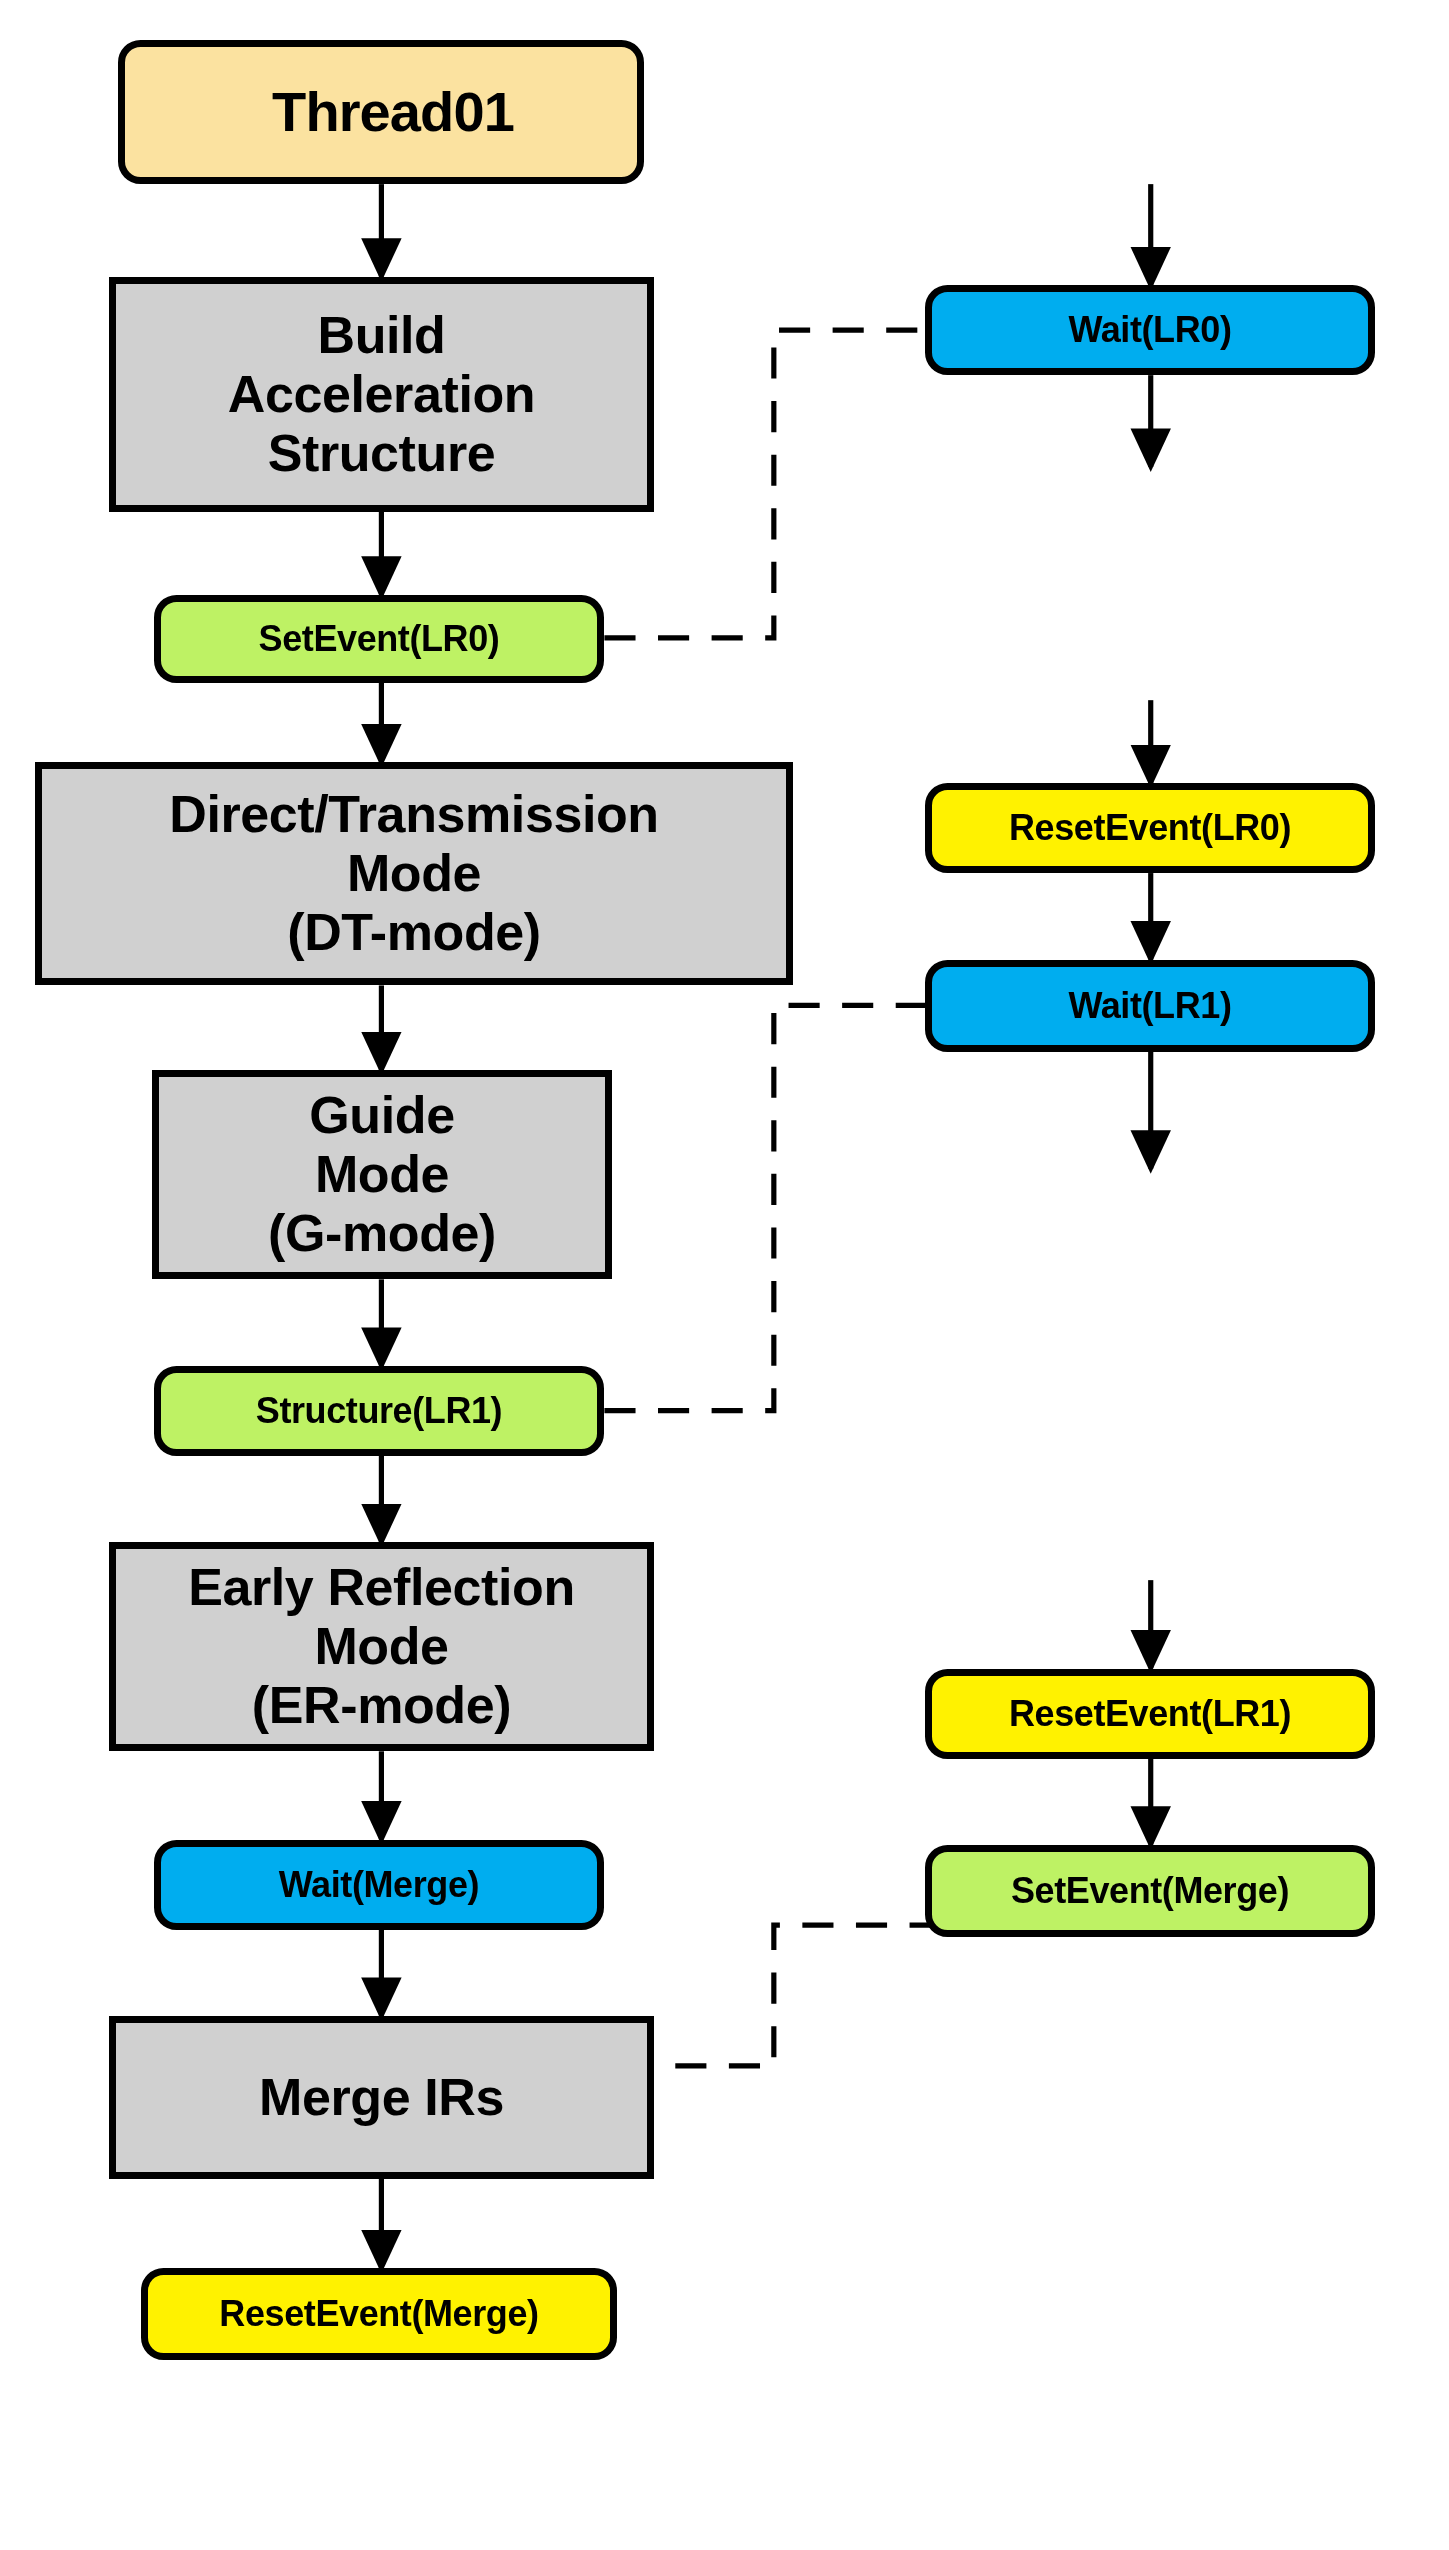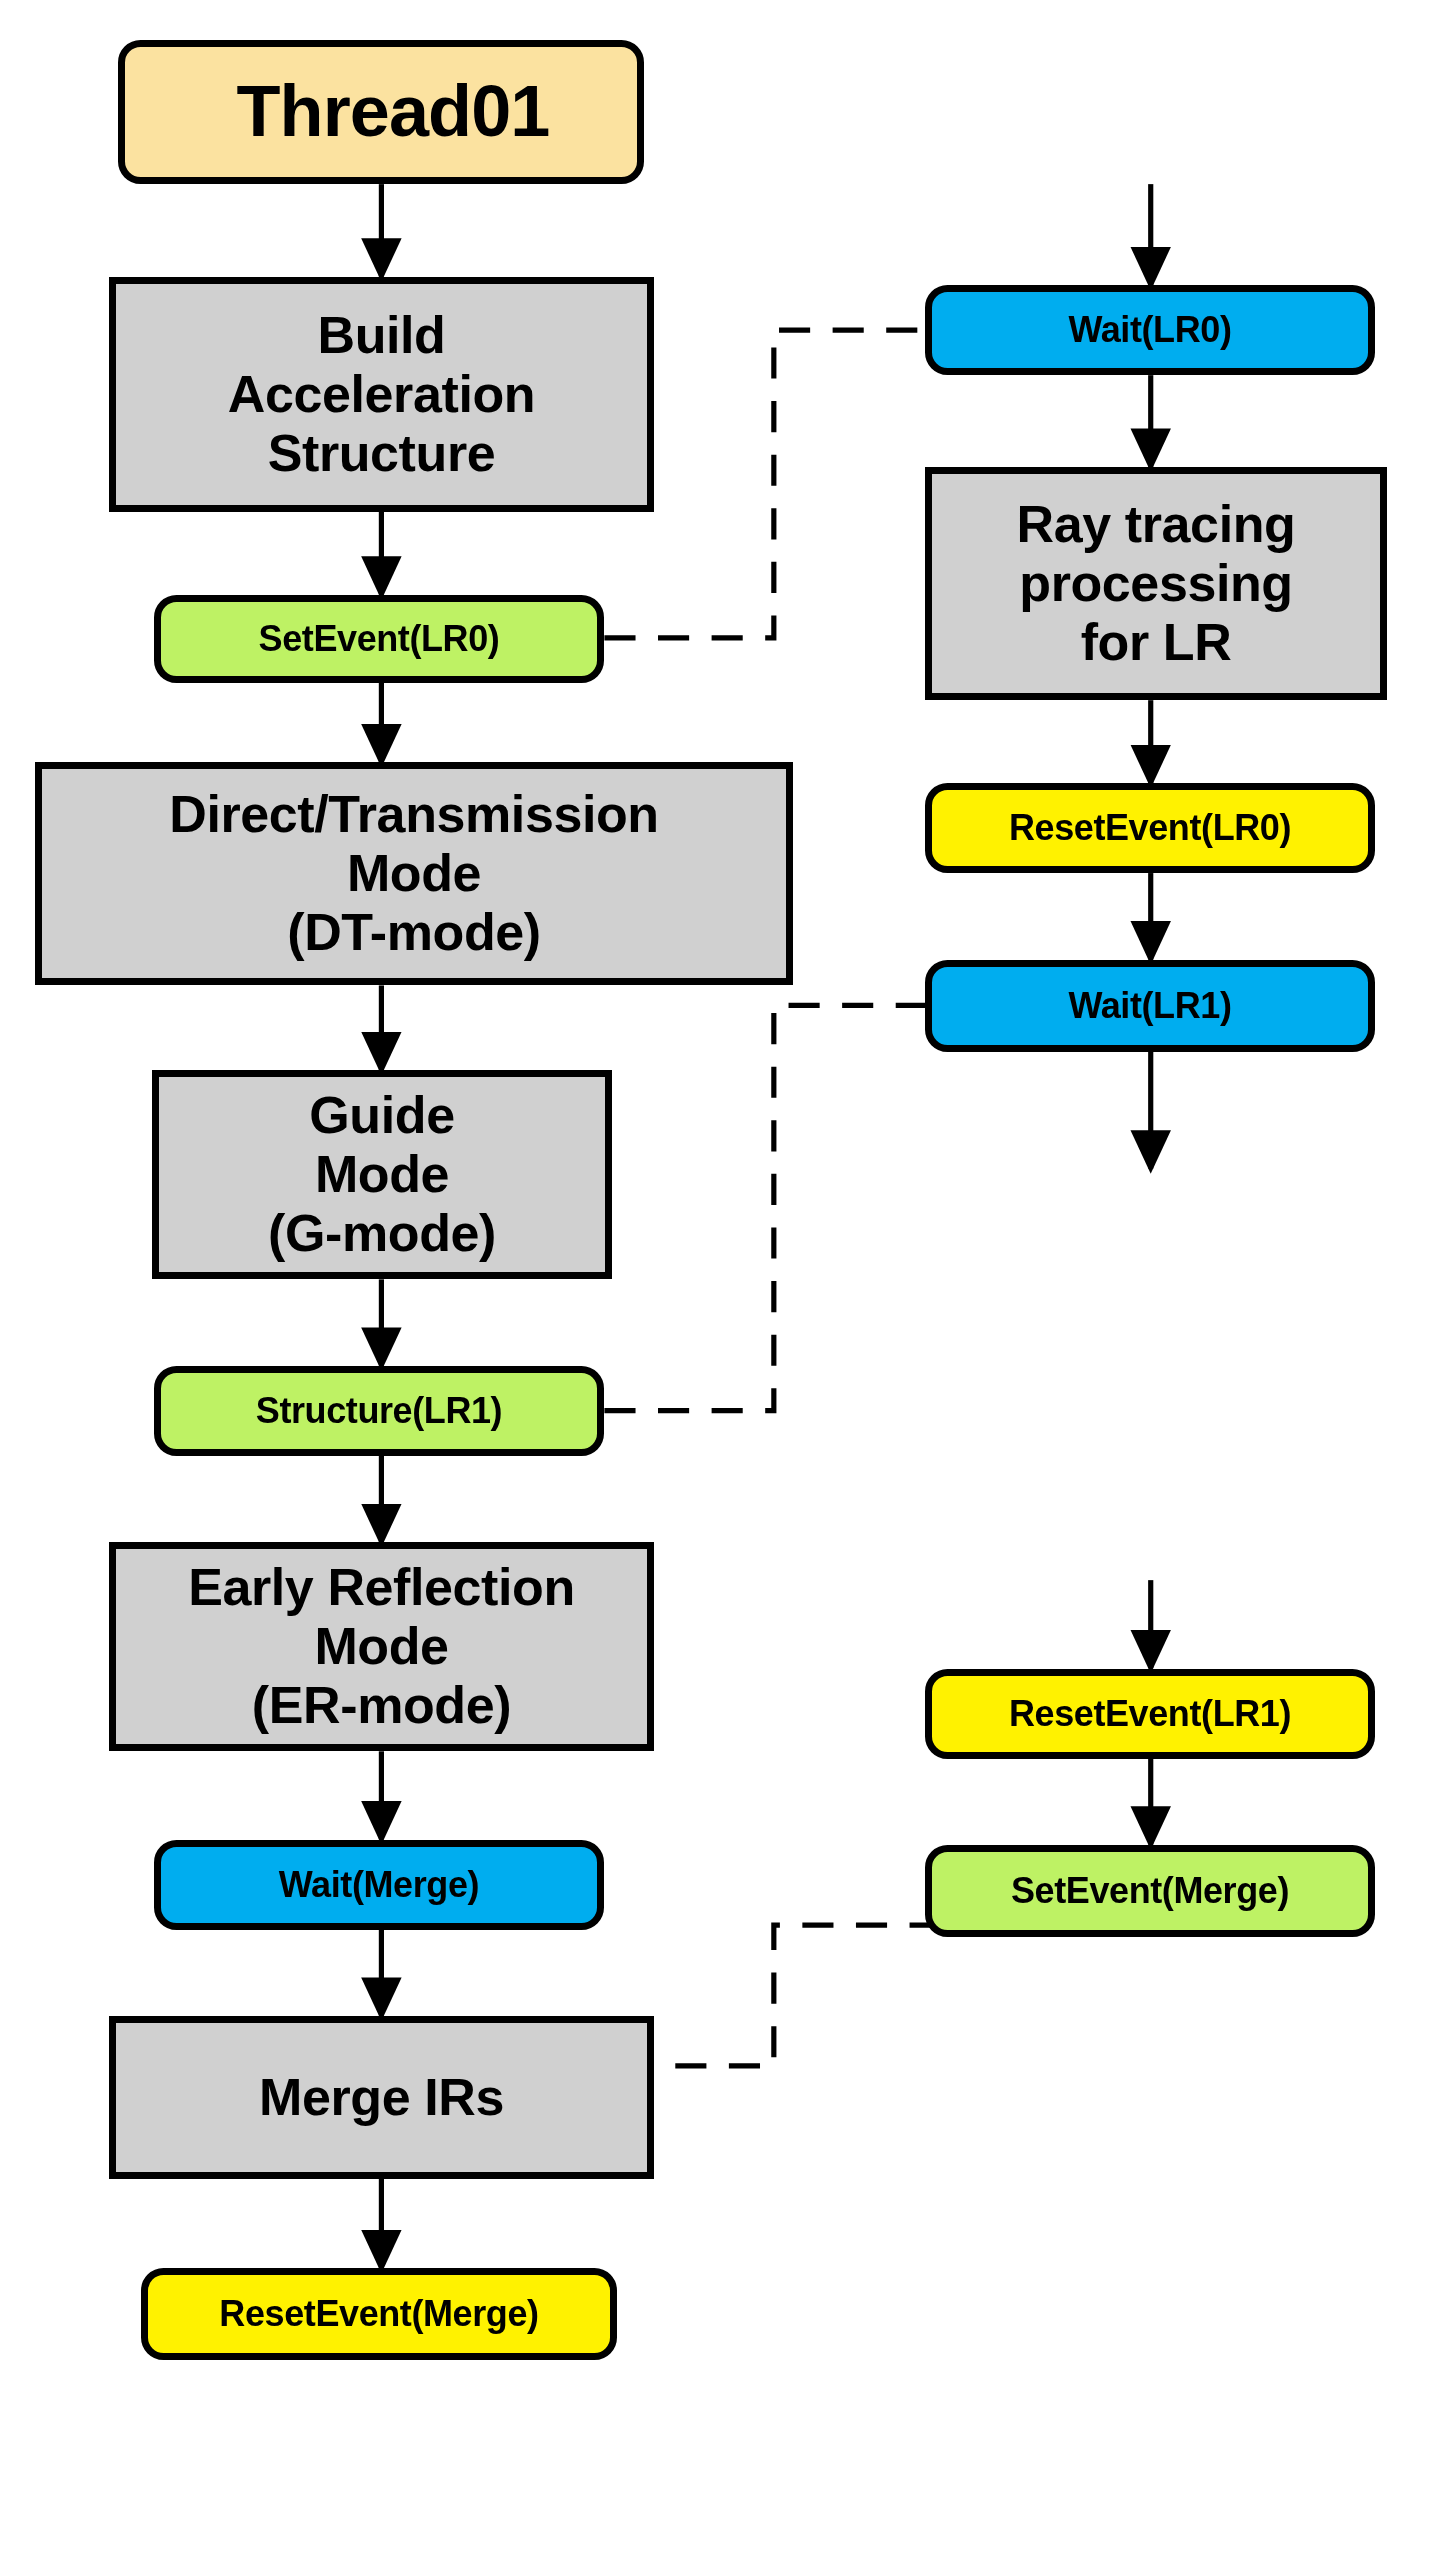--- a/index.html
+++ b/index.html
@@ -49,21 +49,21 @@
     border-radius: 0;
   }
   
   .fill-thread  { background: #FBE2A0; }
   .fill-process { background: #D0D0D0; }
   .fill-set     { background: #bef264; }
   .fill-wait    { background: #00ADEF; }
   .fill-reset   { background: #FFF200; }
 
   
-  .t-thread  { font-size: 72px; letter-spacing: -0.9px; padding-left: 24px; }
+  .t-thread  { font-size: 56px; letter-spacing: -0.9px; padding-left: 24px; }
   .t-big     { font-size: 52px; }
   .t-small   { font-size: 36px; }
 </style>
 </head>
 <body>
 
 <div id="canvas">
 
   <svg id="edges" viewBox="0 0 1677 2950">
     <defs>
@@ -127,23 +127,20 @@
 
   <div class="node shape-rounded fill-wait t-small" style="left:154px; top:1840px; width:450px; height:90px;">Wait(Merge)</div>
 
   <div class="node shape-rect fill-process t-big" style="left:109px; top:2016px; width:545px; height:163px;">Merge IRs</div>
 
   <div class="node shape-rounded fill-reset t-small" style="left:141px; top:2268px; width:476px; height:92px;">ResetEvent(Merge)</div>
 
 
   <div class="node shape-rounded fill-wait t-small" style="left:925px; top:285px; width:450px; height:90px;">Wait(LR0)</div>
 
-  <div class="node shape-rect fill-process t-big" style="left:925px; top:467px; width:462px; height:233px;">Ray tracing
-processing
-for LR</div>
 
   <div class="node shape-rounded fill-reset t-small" style="left:925px; top:783px; width:450px; height:90px;">ResetEvent(LR0)</div>
 
   <div class="node shape-rounded fill-wait t-small" style="left:925px; top:960px; width:450px; height:92px;">Wait(LR1)</div>
 
 
   <div class="node shape-rounded fill-reset t-small" style="left:925px; top:1669px; width:450px; height:90px;">ResetEvent(LR1)</div>
 
   <div class="node shape-rounded fill-set t-small" style="left:925px; top:1845px; width:450px; height:92px;">SetEvent(Merge)</div>
 

